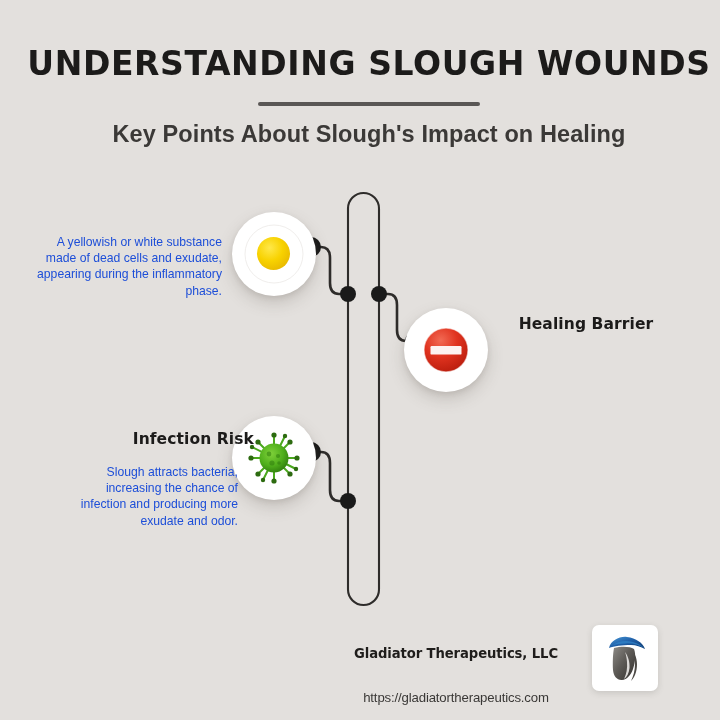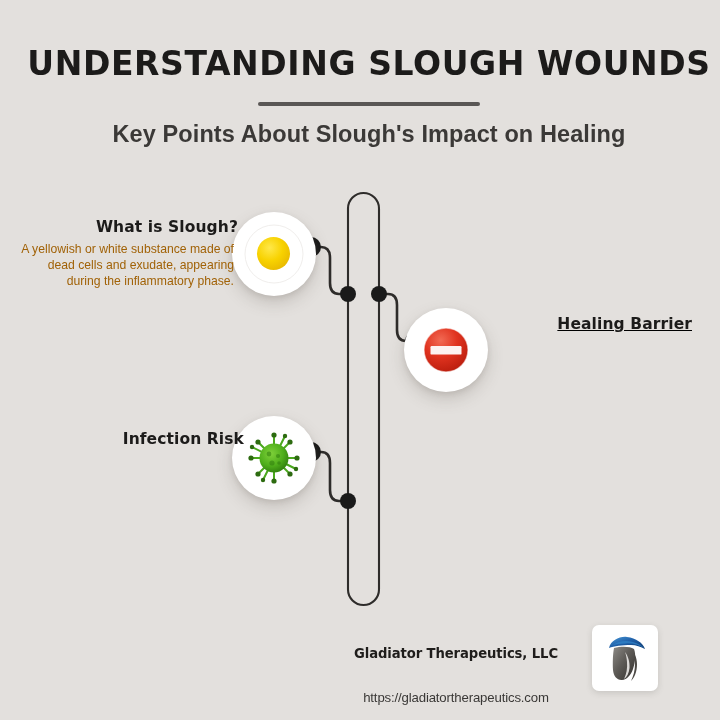--- a/index.html
+++ b/index.html
@@ -89,42 +89,41 @@
   .text-block { position: absolute; }
   .block-heading {
     margin: 0 0 5px 0;
     font-size: 15.5px;
     font-weight: 700;
     color: #1c1b1a;
     font-family: "DejaVu Sans", sans-serif;
     letter-spacing: 0.1px;
   }
   .block-body {
-    margin: 4px;
+    margin: 16px;
     font-size: 12.2px;
     line-height: 1.33;
-    color: #a16207;
+    color: #1d4ed8;
     font-family: "Liberation Sans", sans-serif;
   }
 
   .block-slough {
     left: 16px;
     top: 218px;
     width: 222px;
     text-align: right;
   }
   .block-barrier {
     left: 480px;
     top: 315px;
     width: 212px;
-    text-align: right;
-    text-decoration: underline;
+    text-align: center;
   }
   .block-infection {
-    left: 50px;
+    left: 60px;
     top: 430px;
     width: 194px;
     text-align: right;
   }
 
   
   .footer {
     position: absolute;
     left: 330px;
     top: 622px;
@@ -270,30 +269,30 @@
       <g fill="#2f7d0d" opacity="0.55">
         <circle cx="21" cy="22" r="2.4"></circle>
         <circle cx="30" cy="24" r="2.1"></circle>
         <circle cx="24" cy="31" r="2.6"></circle>
         <circle cx="31" cy="31" r="1.8"></circle>
       </g>
     </svg>
   </div>
 
   <div class="text-block block-slough">
-    <h2 class="block-heading">What is Slough?</h2>
     <p class="block-body">A yellowish or white substance made of dead cells and exudate, appearing during the inflammatory phase.</p>
   </div>
 
   <div class="text-block block-barrier">
     <h2 class="block-heading">Healing Barrier</h2>
   </div>
 
   <div class="text-block block-infection">
     <h2 class="block-heading">Infection Risk</h2>
+    <p class="block-body">Slough attracts bacteria, increasing the chance of infection and producing more exudate and odor.</p>
   </div>
 
   <div class="footer">
     <div class="footer-text">
       <p class="company-name">Gladiator Therapeutics, LLC</p>
       <p class="company-url">https://gladiatortherapeutics.com</p>
     </div>
     <div class="logo-box">
       <svg width="50" height="52" viewBox="0 0 50 52">
         <defs>

